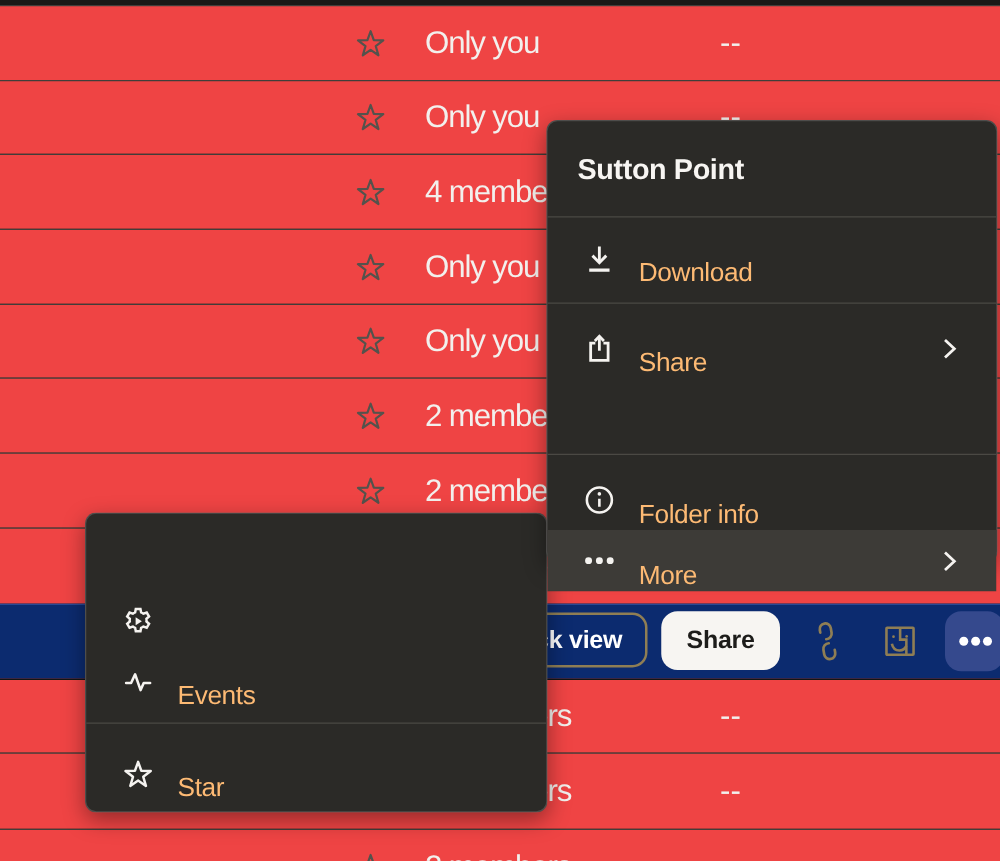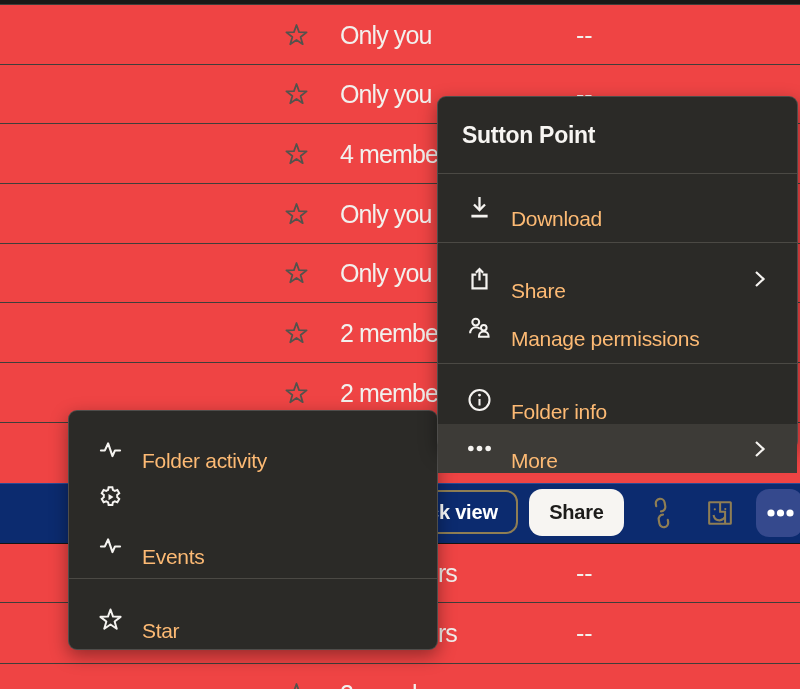--- a/index.html
+++ b/index.html
@@ -201,31 +201,20 @@
         </svg>
       </span>
       <span class="mi-label">Share</span>
       <span class="mi-chevron">
         <svg width="18" height="18" viewBox="0 0 18 18" fill="none" stroke="#f5f3f0" stroke-width="2.2">
           <path d="M6 2 L13.5 9 L6 16"></path>
         </svg>
       </span>
     </div>
 
-    <div class="menu-item" style="top:206px; height:48px;">
-      <span class="mi-icon">
-        <svg width="26" height="26" viewBox="0 0 24 24" fill="none" stroke="#f5f3f0" stroke-width="1.95">
-          <circle cx="8.4" cy="6.8" r="3.3"></circle>
-          <path d="M3.0 17.6 c0 -3.7 2.6 -5.8 5.5 -5.8 c1.5 0 2.9 0.5 3.9 1.4"></path>
-          <circle cx="16.1" cy="12.3" r="2.7"></circle>
-          <path d="M11.5 20.9 v-0.4 c0 -2.9 2.1 -4.6 4.6 -4.6 s4.6 1.7 4.6 4.6 v0.4 z"></path>
-        </svg>
-      </span>
-      <span class="mi-label">Manage permissions</span>
-    </div>
 
     <div class="divider" style="top:266px;"></div>
 
     <div class="menu-item" style="top:278px; height:49px;">
       <span class="mi-icon">
         <svg width="25" height="25" viewBox="0 0 24 24" fill="none" stroke="#f5f3f0" stroke-width="2">
           <circle cx="12" cy="12" r="9.6"></circle>
           <path d="M12 11 V17.2"></path>
           <circle cx="12" cy="7.3" r="0.7" fill="#f5f3f0" stroke-width="1.4"></circle>
         </svg>
@@ -244,28 +233,20 @@
       <span class="mi-label">More</span>
       <span class="mi-chevron">
         <svg width="18" height="18" viewBox="0 0 18 18" fill="none" stroke="#f5f3f0" stroke-width="2.2">
           <path d="M6 2 L13.5 9 L6 16"></path>
         </svg>
       </span>
     </div>
   </div>
 
   <div id="more-submenu" class="menu">
-    <div class="menu-item" style="top:14px; height:48px;">
-      <span class="mi-icon">
-        <svg width="26" height="26" viewBox="0 0 24 24" fill="none" stroke="#f5f3f0" stroke-width="2" stroke-linejoin="round" stroke-linecap="round">
-          <path d="M2.8 12.9 H6.6 L9.7 6.2 L13.9 18.3 L16.3 12.9 H21.2"></path>
-        </svg>
-      </span>
-      <span class="mi-label">Folder activity</span>
-    </div>
     <div class="menu-item" style="top:62px; height:48px;">
       <span class="mi-icon">
         <svg width="25" height="25" viewBox="0 0 24 24" fill="none" stroke="#f5f3f0" stroke-width="1.9">
           <path d="M10.2 2.6 h3.6 l0.5 2.6 a7 7 0 0 1 1.8 1 l2.5 -0.9 l1.8 3.1 l-2 1.7 a7 7 0 0 1 0 2.1 l2 1.7 l-1.8 3.1 l-2.5 -0.9 a7 7 0 0 1 -1.8 1 l-0.5 2.6 h-3.6 l-0.5 -2.6 a7 7 0 0 1 -1.8 -1 l-2.5 0.9 l-1.8 -3.1 l2 -1.7 a7 7 0 0 1 0 -2.1 l-2 -1.7 l1.8 -3.1 l2.5 0.9 a7 7 0 0 1 1.8 -1 z"></path>
           <path d="M10.1 9 l4.8 3 l-4.8 3 z" fill="#f5f3f0" stroke="none"></path>
         </svg>
       </span>
     </div>
     <div class="menu-item" style="top:110px; height:48px;text-align:right;">
       <span class="mi-icon">

